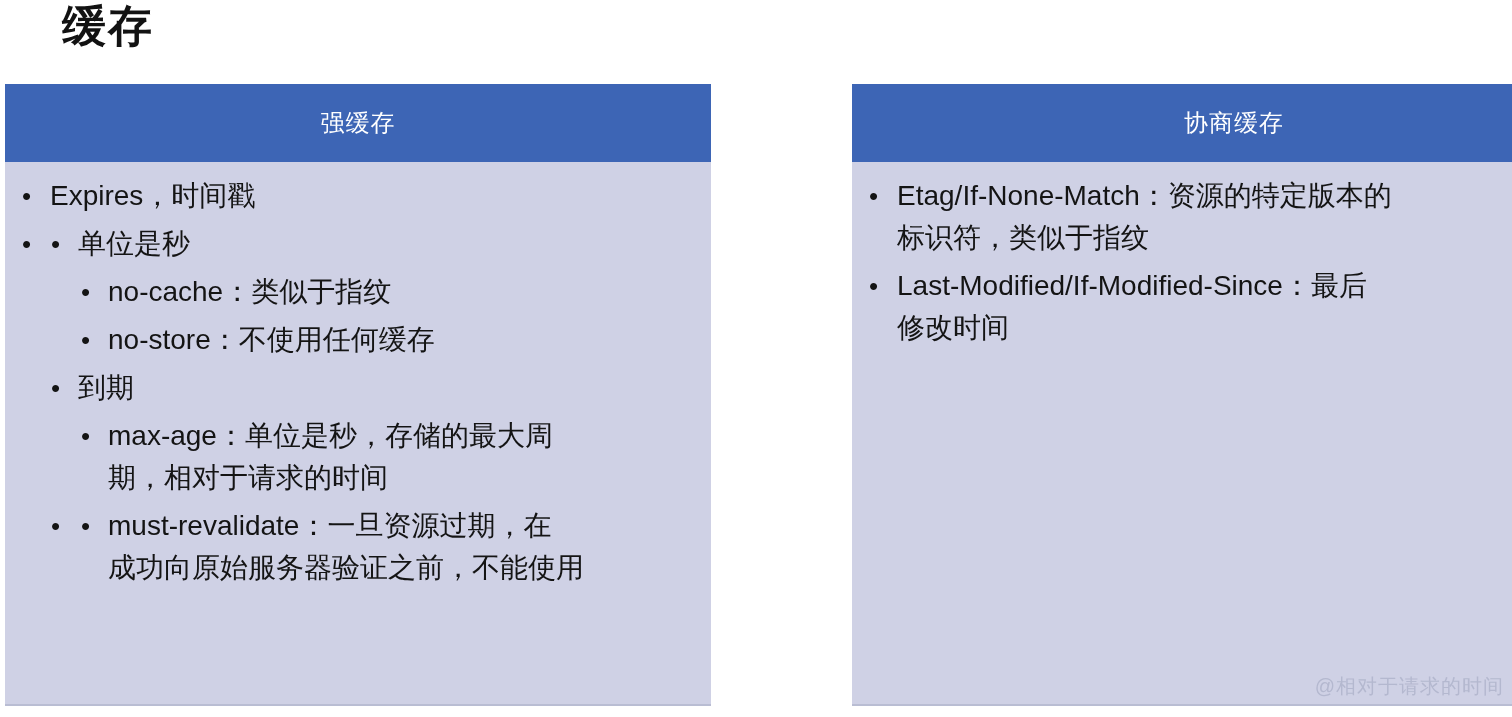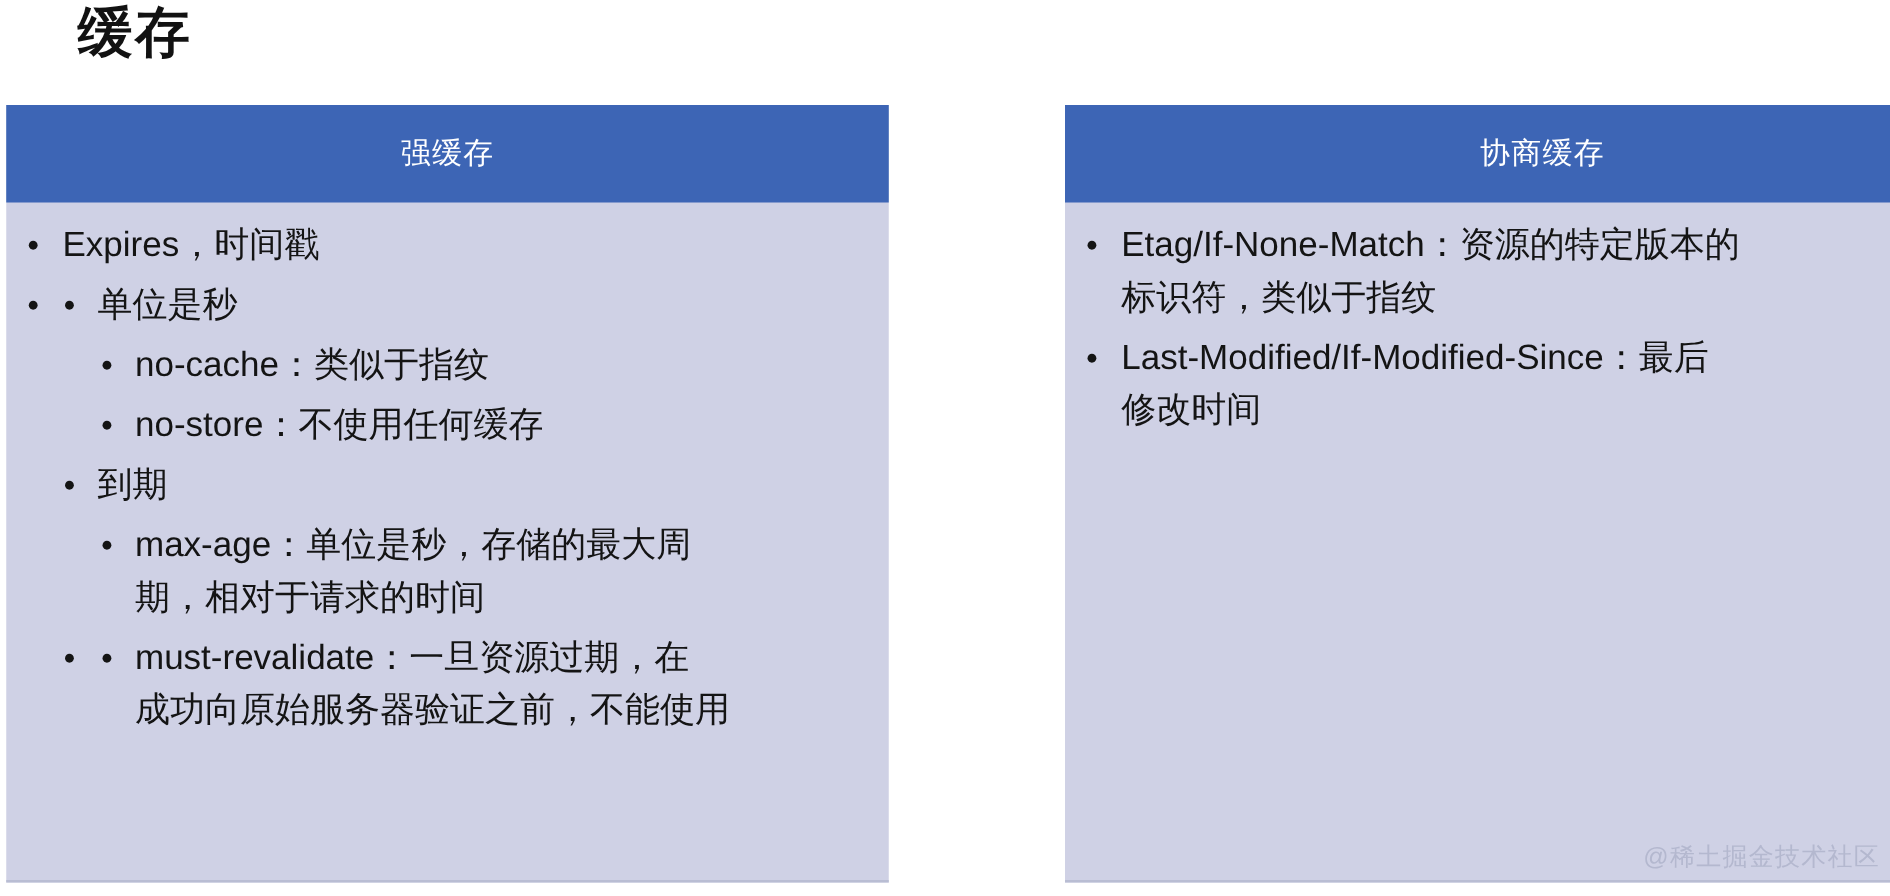--- a/index.html
+++ b/index.html
@@ -101,13 +101,13 @@
 <div class="panel panel-right">
   <div class="panel-header">协商缓存</div>
   <div class="panel-body">
       <div class="item lvl1"><span class="bullet">•</span><span class="seg-bold">Etag/If-None-Match</span><span class="seg-text">：资源的特定版本的
 标识符，类似于指纹</span></div>
       <div class="item lvl1"><span class="bullet">•</span><span class="seg-bold">Last-Modified/If-Modified-Since</span><span class="seg-text">：最后
 修改时间</span></div>
     </div>
 </div>
 
-<div class="watermark">@稀土掘金技术社区</div>
+<div class="watermark">@相对于请求的时间</div>
 
 </body></html>

